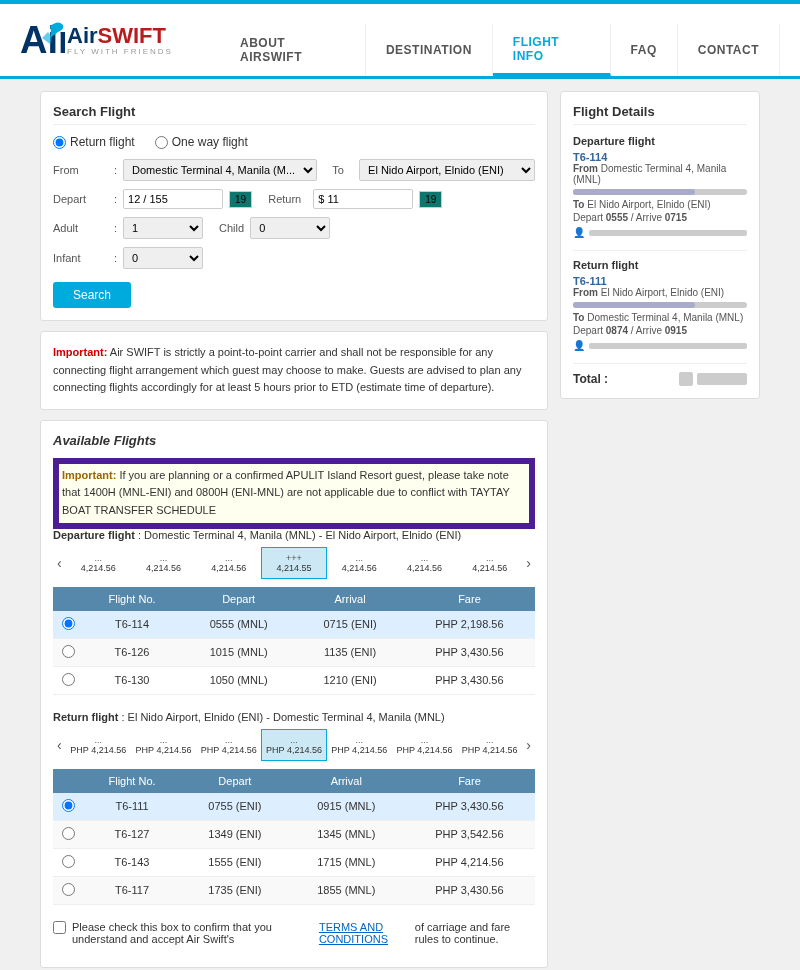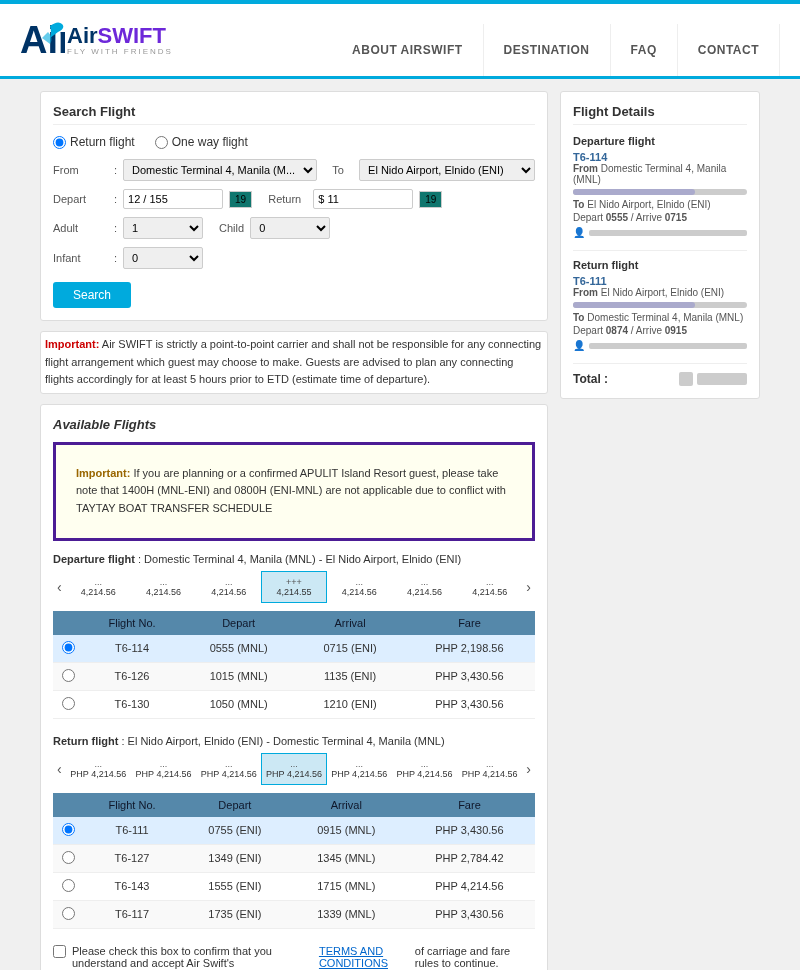--- a/index.html
+++ b/index.html
@@ -27,42 +27,42 @@
     .form-row { display: flex; align-items: center; margin-bottom: 8px; gap: 6px; }
     .form-label { width: 55px; font-size: 11px; color: #555; }
     .form-sep { color: #555; font-size: 11px; }
     .form-select { flex: 1; padding: 3px 4px; border: 1px solid #ccc; font-size: 11px; border-radius: 2px; }
     .form-input { width: 100px; padding: 3px 4px; border: 1px solid #ccc; font-size: 11px; border-radius: 2px; }
     .date-btn { background: #0f766e; border: 1px solid #ccc; padding: 2px 5px; font-size: 10px; cursor: pointer; }
     .inline-label { font-size: 11px; color: #555; margin-left: 10px; }
     .search-btn { background: #00aadd; color: white; border: none; padding: 6px 20px; border-radius: 3px; cursor: pointer; font-size: 12px; margin-top: 5px; }
 
     
-    .important-notice { background: white; border: 1px solid #ddd; border-radius: 3px; padding: 4px; font-size: 11px; line-height: 1.6; }
+    .important-notice { background: white; border: 1px solid #ddd; border-radius: 3px; padding: 12px; font-size: 11px; line-height: 1.6; }
     .important-label { color: #cc0000; font-weight: bold; }
 
     
     .avail-panel { background: white; border: 1px solid #ddd; border-radius: 3px; padding: 12px; }
     .avail-title { font-size: 13px; font-weight: bold; color: #333; margin-bottom: 10px; font-style: italic; }
-    .apulit-notice { background: #fffff0; border: 3px solid #4c1d95; padding: 20px; font-size: 11px; line-height: 1.6; margin-bottom: 12px; }
+    .apulit-notice { background: #fffff0; border: 6px solid #4c1d95; padding: 3px; font-size: 11px; line-height: 1.6; }
     .apulit-notice .important-label { color: #996600; }
     .flight-section-label { font-size: 11px; margin-bottom: 6px; color: #333; }
 
     
     .date-slider { display: flex; align-items: center; margin-bottom: 8px; }
     .slider-arrow { background: none; border: none; font-size: 14px; cursor: pointer; color: #555; padding: 0 4px; }
     .date-slots { display: flex; flex: 1; overflow: hidden; }
     .date-slot { flex: 1; text-align: center; padding: 5px 2px; font-size: 9px; color: #555; cursor: pointer; border: 1px solid transparent; }
     .date-slot.selected { background: #cce8f4; border: 1px solid #00aadd; }
     .date-slot .date-line { font-size: 9px; }
     .date-slot .price-line { font-size: 9px; color: #333; }
 
     
     .flight-table { width: 100%; border-collapse: collapse; margin-bottom: 16px; }
-    .flight-table thead tr { background: #5588aa; color: #0f172a; }
+    .flight-table thead tr { background: #5588aa; color: #ffffff; }
     .flight-table thead th { padding: 6px 8px; text-align: center; font-size: 11px; font-weight: normal; }
     .flight-table tbody tr { border-bottom: 1px solid #eee; }
     .flight-table tbody tr:nth-child(even) { background: #f9f9f9; }
     .flight-table tbody td { padding: 6px 8px; text-align: center; font-size: 11px; }
     .flight-table tbody td:first-child { width: 30px; }
 
     
     .flight-radio { cursor: pointer; }
 
     
@@ -92,29 +92,30 @@
 <div class="header">
   <div class="logo-area">
     <div style="display:flex;flex-direction:column;">
       <div style="display:flex;align-items:center;gap:2px;">
         <svg width="45" height="45" viewBox="0 0 45 45">
           <text x="0" y="35" font-size="38" font-family="Arial" font-weight="bold" fill="#003366">Air</text>
           <path d="M30 8 Q38 2 42 6 Q46 10 38 14 L30 20 Q32 15 30 8Z" fill="#00aadd"></path>
           <path d="M28 14 Q34 20 30 26 L22 20 Q25 17 28 14Z" fill="#00aadd" opacity="0.6"></path>
         </svg>
         <div>
-          <div style="font-size:22px;font-weight:bold;color:#003366;line-height:1;">Air<span style="color:#6d28d9;">SWIFT</span></div>
+          <div style="font-size:22px;font-weight:bold;color:#003366;line-height:1;">Air<span style="color:#b91c1c;">SWIFT</span></div>
           <div style="font-size:8px;color:#999;letter-spacing:2px;">FLY WITH FRIENDS</div>
         </div>
       </div>
     </div>
   </div>
   <nav class="nav">
     <a class="nav-item">ABOUT AIRSWIFT</a>
     <a class="nav-item">DESTINATION</a>
+    <a class="nav-item active">FLIGHT INFO</a>
     <a class="nav-item">FAQ</a>
     <a class="nav-item">CONTACT</a>
   </nav>
 </div>
 
 <div class="main">
 
   <div class="left-panel">
 
     <div class="panel">
@@ -320,34 +321,34 @@
             <td>T6-111</td>
             <td>0755 (ENI)</td>
             <td>0915 (MNL)</td>
             <td>PHP 3,430.56</td>
           </tr>
           <tr>
             <td><input type="radio" name="ret_flight" class="flight-radio" style=""></td>
             <td>T6-127</td>
             <td>1349 (ENI)</td>
             <td>1345 (MNL)</td>
-            <td>PHP 2,784.42</td>
+            <td>PHP 3,542.56</td>
           </tr>
           <tr>
             <td><input type="radio" name="ret_flight" class="flight-radio" style=""></td>
             <td>T6-143</td>
             <td>1555 (ENI)</td>
             <td>1715 (MNL)</td>
             <td>PHP 4,214.56</td>
           </tr>
           <tr>
             <td><input type="radio" name="ret_flight" class="flight-radio" style=""></td>
             <td>T6-117</td>
             <td>1735 (ENI)</td>
-            <td>1339 (MNL)</td>
+            <td>1855 (MNL)</td>
             <td>PHP 3,430.56</td>
           </tr>
         </tbody>
       </table>
 
       <div class="terms-row">
         <input type="checkbox" style="">
         <span>Please check this box to confirm that you understand and accept Air Swift's </span>
         <a class="terms-link">TERMS AND CONDITIONS</a>
         <span> of carriage and fare rules to continue.</span>

